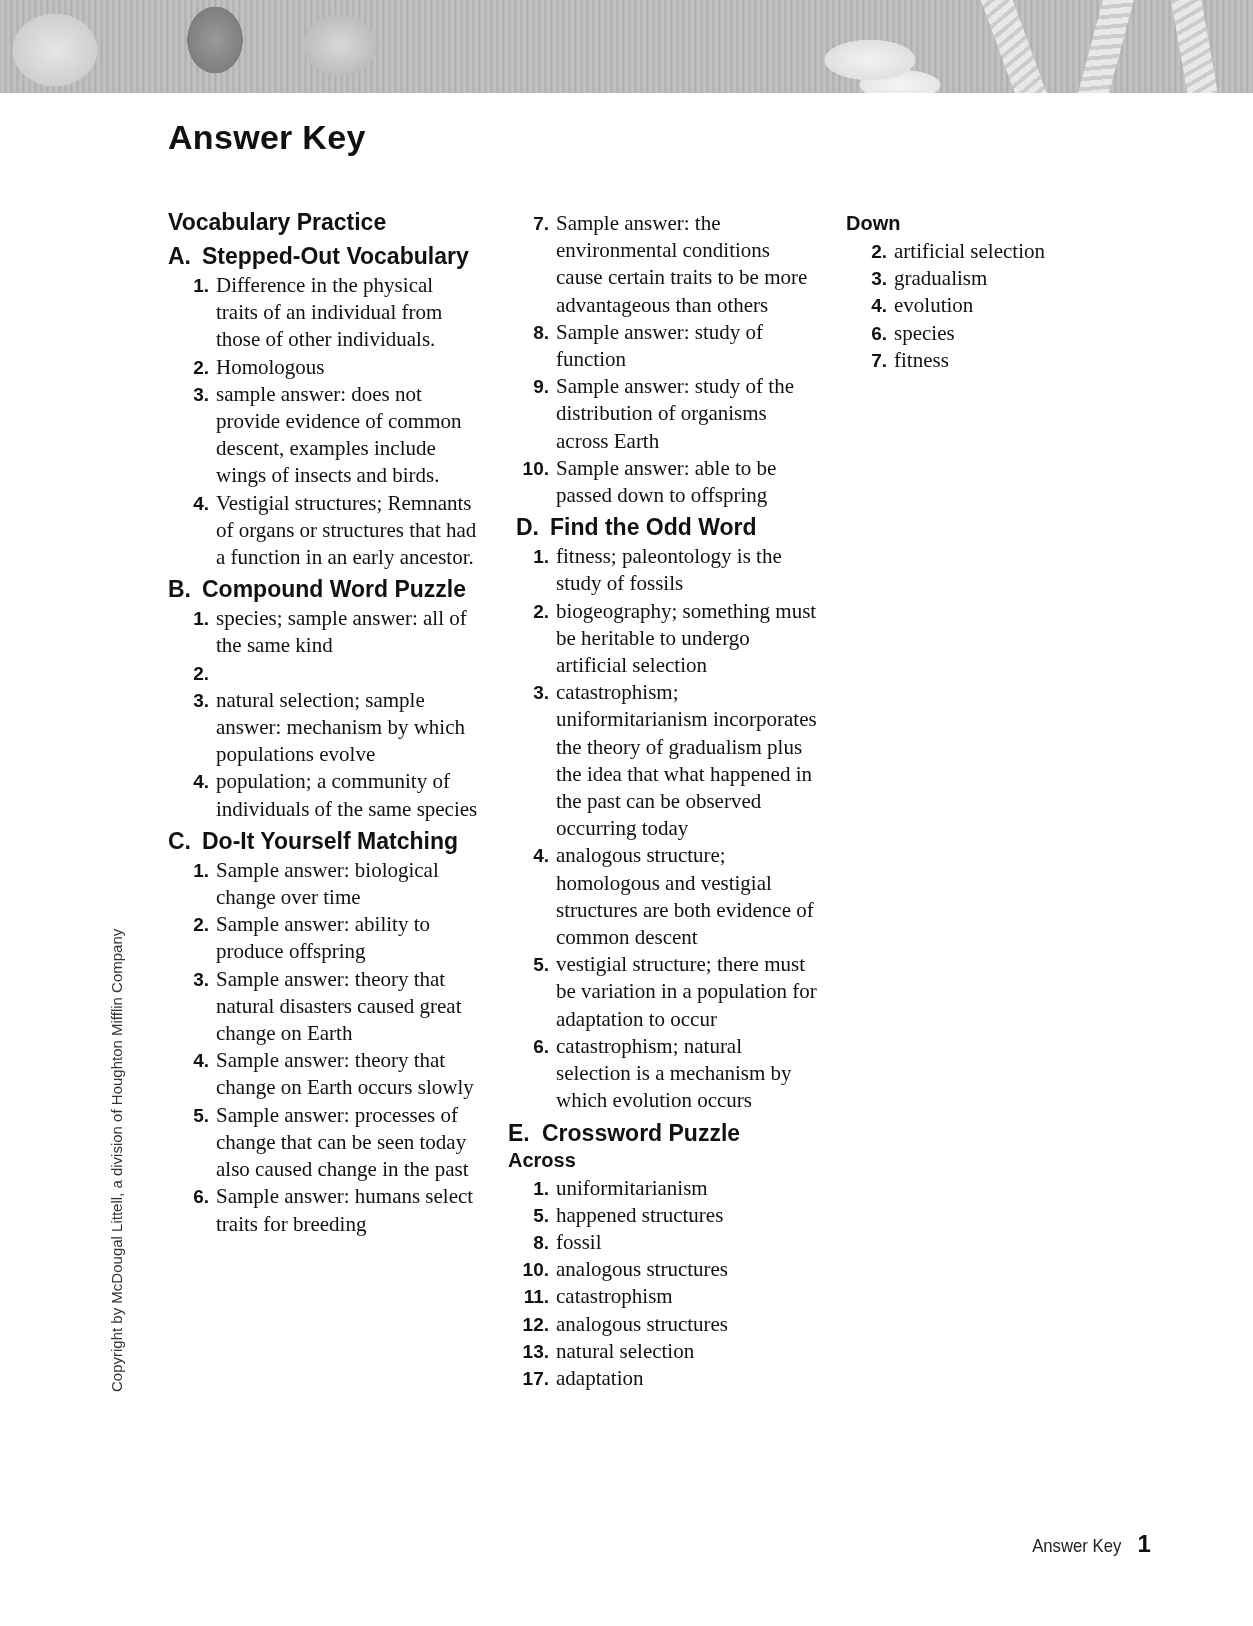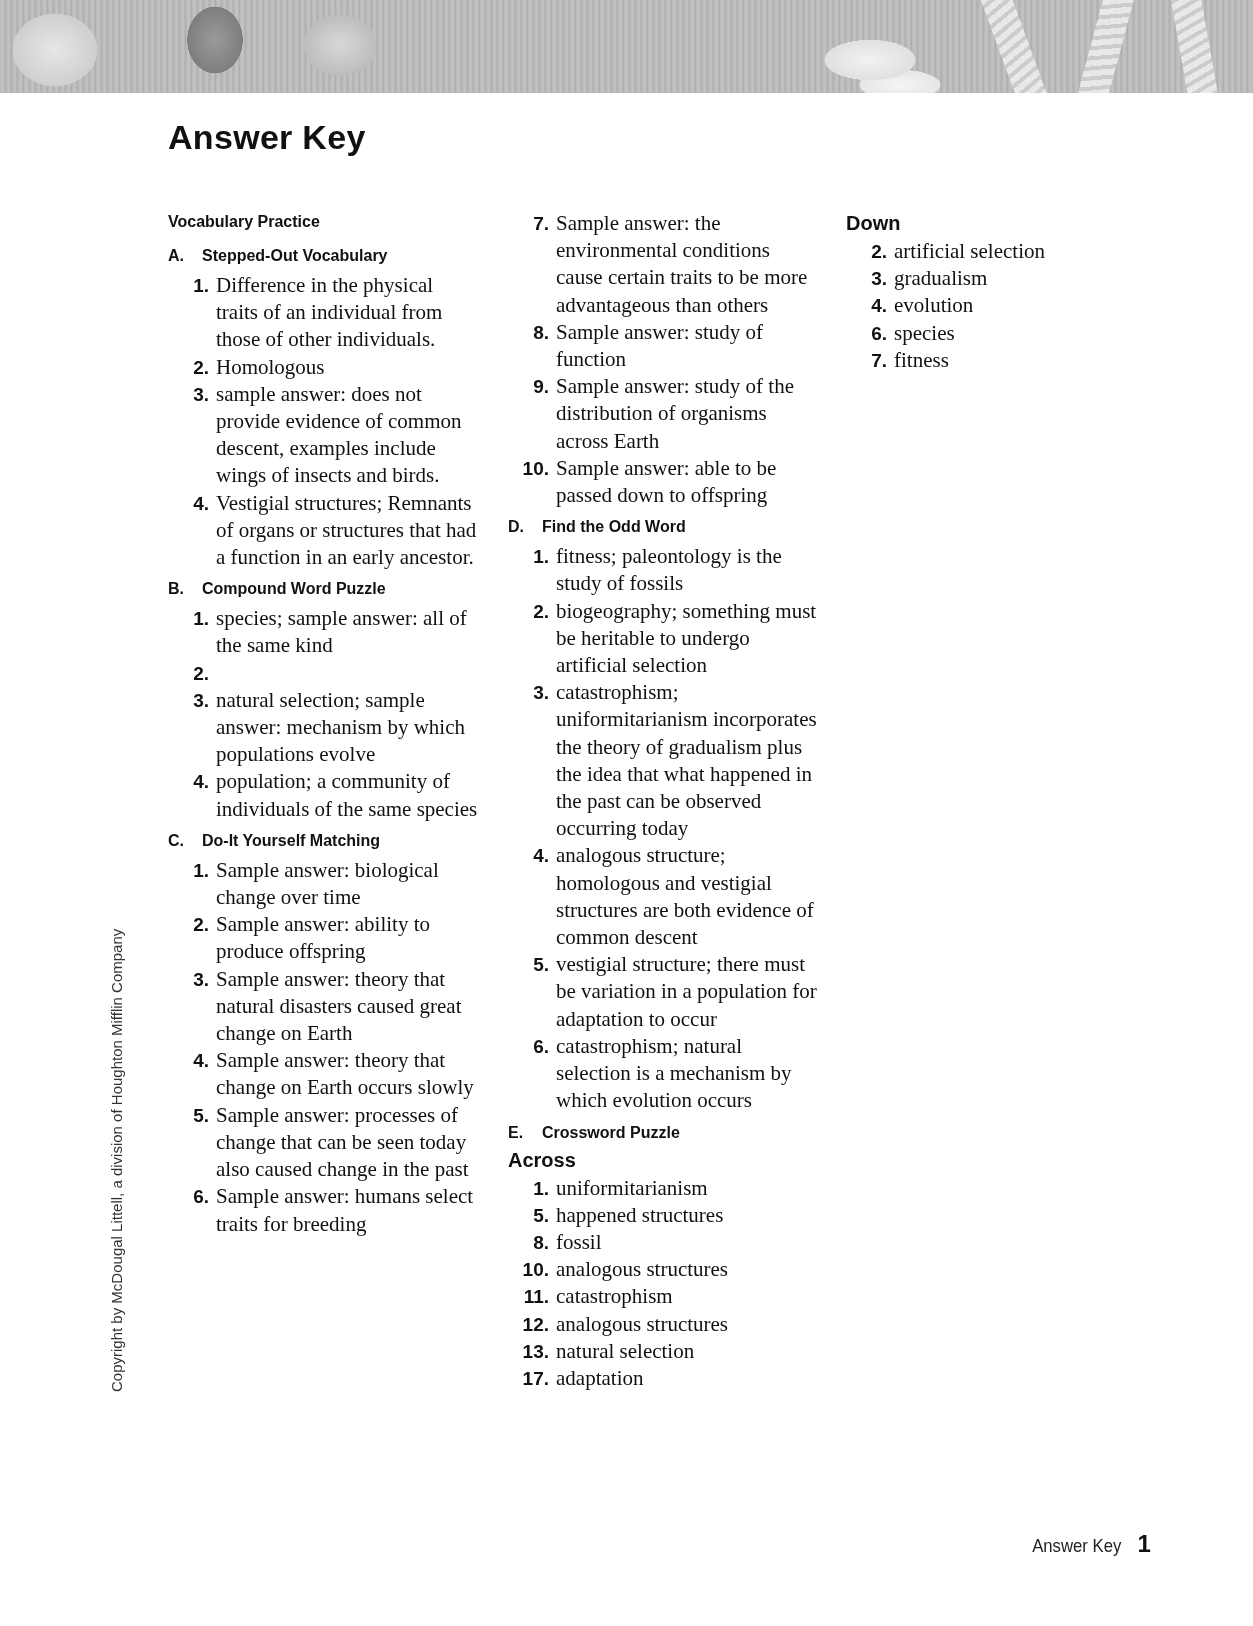--- a/index.html
+++ b/index.html
@@ -22,21 +22,21 @@
   }
   .page-title {
     position: absolute; left: 168px; top: 118px; margin: 0;
     font-family: "Liberation Sans", sans-serif; font-weight: 700; font-size: 34px; letter-spacing: 0.3px;
   }
   .col { position: absolute; top: 210px; font-family: "Liberation Serif", serif; font-size: 21px; line-height: 27.2px; }
   .col1 { left: 168px; width: 312px; }
   .col2 { left: 508px; width: 312px; }
   .col3 { left: 846px; width: 260px; }
   .h-main, .h-sec {
-    font-family: "Liberation Sans", sans-serif; font-weight: 700; font-size: 16px; line-height: 24px;
+    font-family: "Liberation Sans", sans-serif; font-weight: 700; font-size: 23px; line-height: 24px;
   }
   .h-main { margin: 0 0 10px 0; }
   .h-sec { margin: 6px 0 4px 0; }
   .h-sec .letter { display: inline-block; width: 34px; }
   .h-sub { font-family: "Liberation Sans", sans-serif; font-weight: 700; font-size: 20px; line-height: 22px; margin: 4px 0 4px 0; }
   ol.items { list-style: none; margin: 0; padding: 0; }
   ol.items li { display: flex; align-items: flex-start; }
   .num {
     flex: 0 0 48px; text-align: right; padding-right: 7px; box-sizing: border-box;
     font-family: "Liberation Sans", sans-serif; font-weight: 700; font-size: 19px; line-height: 27.2px;
@@ -151,21 +151,21 @@
     <li>
         <span class="num">9.</span>
         <span class="txt">Sample answer: study of the distribution of organisms across Earth</span>
       </li>
     <li>
         <span class="num">10.</span>
         <span class="txt">Sample answer: able to be passed down to offspring</span>
       </li>
   </ol>
 
-  <div class="h-sec" style="margin-left:0">
+  <div class="h-sec" style="margin-left:8px">
     <span class="letter">D.</span><span>Find the Odd Word</span>
   </div>
   <ol class="items">
     <li>
         <span class="num">1.</span>
         <span class="txt">fitness; paleontology is the study of fossils</span>
       </li>
     <li>
         <span class="num">2.</span>
         <span class="txt">biogeography; something must be heritable to undergo artificial selection</span>

